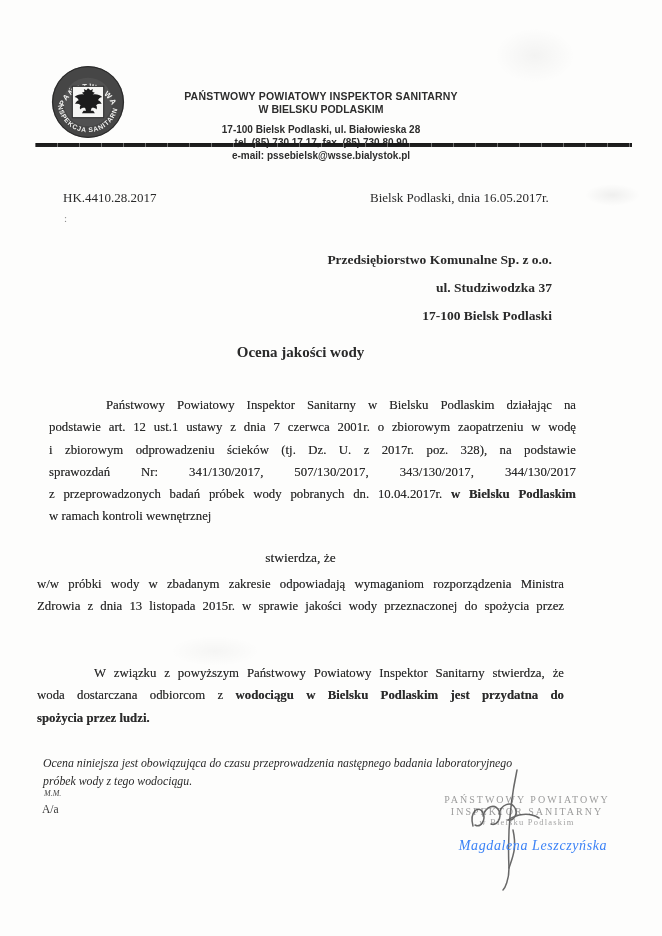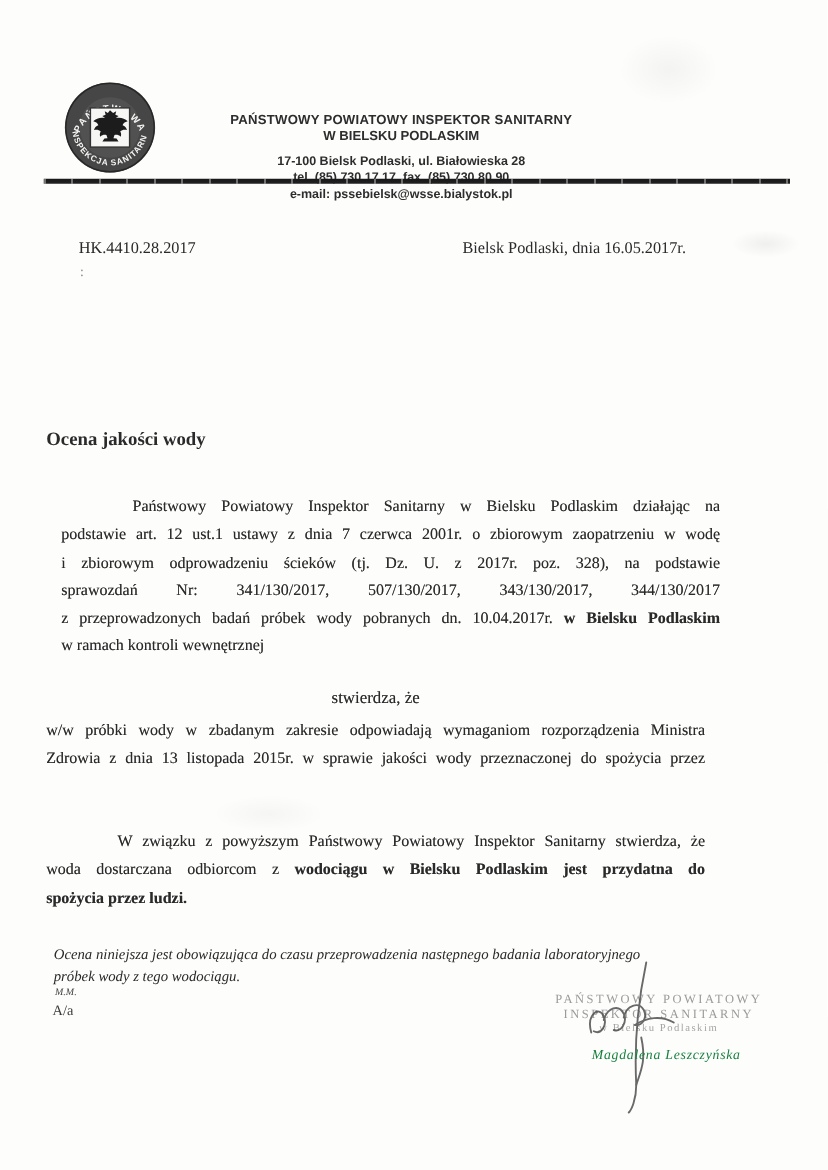--- a/index.html
+++ b/index.html
@@ -17,21 +17,21 @@
                          linear-gradient(#181818,#222);}
   
   .refnum{position:absolute;left:63px;top:190px;font-size:13px;}
   .dateline{position:absolute;left:370px;top:190px;font-size:13px;}
   .stray{position:absolute;left:64px;top:212px;font-size:11px;color:#8a8a8a;}
   
   .recipient{position:absolute;left:252px;top:246px;width:300px;text-align:right;
              font-weight:bold;font-size:13.5px;}
   .recipient .lline{line-height:28px;}
   
-  .title{position:absolute;left:37px;top:344px;width:527px;text-align:left;
+  .title{position:absolute;left:37px;top:344px;width:527px;text-align:center;
          font-weight:bold;font-size:15px;}
   .para{position:absolute;left:37px;width:527px;font-size:12.8px;line-height:22.3px;
         text-shadow:0 0 .4px rgba(40,40,40,.55);}
   .p1{top:394px;margin-left:12px;} .p2{top:573px;} .p3{top:662px;}
   .midhead{position:absolute;left:37px;top:550px;width:527px;text-align:center;
            font-weight:normal;font-size:13.5px;text-shadow:0 0 .4px rgba(40,40,40,.55);}
   .tline{text-align:justify;text-align-last:justify;white-space:normal;}
   .tline.tlast{text-align-last:left;}
   .tline.tindent{text-indent:57px;}
   .tline .b{font-weight:bold;}
@@ -39,21 +39,21 @@
   .footnote{position:absolute;left:43px;top:755px;width:545px;font-style:italic;
             font-size:11.8px;line-height:17.5px;}
   .initials{position:absolute;left:44px;top:789px;font-style:italic;font-size:8px;color:#444;}
   .filing{position:absolute;left:42px;top:803px;font-family:Liberation Serif, serif;
           font-size:11.5px;color:#3a3a3a;}
   
   .stamp{position:absolute;left:427px;top:794px;width:200px;text-align:center;
          color:#9b9b9b;font-size:10px;letter-spacing:2px;line-height:11.5px;white-space:nowrap;}
   .stamp .s3{font-size:8.5px;letter-spacing:1.2px;color:#a4a4a4;}
   .signername{position:absolute;left:438px;top:838px;width:190px;text-align:center;
-              font-style:italic;font-size:11px;letter-spacing:.6px;color:#15803d;}
+              font-style:italic;font-size:14px;letter-spacing:.6px;color:#3b82f6;}
   .scribble{position:absolute;left:455px;top:768px;width:110px;height:125px;}
   
   .smudge{position:absolute;border-radius:50%;pointer-events:none;}
   .sm1{left:585px;top:184px;width:55px;height:22px;background:radial-gradient(closest-side,rgba(0,0,0,.055),rgba(0,0,0,0));}
   .sm2{left:495px;top:28px;width:80px;height:55px;background:radial-gradient(closest-side,rgba(0,0,0,.04),rgba(0,0,0,0));}
   .sm3{left:170px;top:636px;width:90px;height:30px;background:radial-gradient(closest-side,rgba(0,0,0,.03),rgba(0,0,0,0));}
 </style>
 </head>
 <body>
 
@@ -92,20 +92,25 @@
     <div class="addr">tel. (85) 730 17 17, fax. (85) 730 80 90</div>
     <div class="addr">e-mail: pssebielsk@wsse.bialystok.pl</div>
   </div>
 
   <div class="rule"></div>
 
   <div class="refnum">HK.4410.28.2017</div>
   <div class="dateline">Bielsk Podlaski, dnia 16.05.2017r.</div>
   <div class="stray">:</div>
 
+  <div class="recipient">
+      <div class="lline">Przedsiębiorstwo Komunalne Sp. z o.o.</div>
+      <div class="lline">ul. Studziwodzka 37</div>
+      <div class="lline">17-100 Bielsk Podlaski</div>
+    </div>
 
   <div class="title">Ocena  jakości wody</div>
 
   <div class="para p1">
       <div class="tline tindent"><span>Państwowy Powiatowy Inspektor Sanitarny w Bielsku Podlaskim działając na</span></div>
       <div class="tline"><span>podstawie art. 12 ust.1 ustawy z dnia 7 czerwca 2001r. o zbiorowym zaopatrzeniu w wodę</span></div>
       <div class="tline"><span>i zbiorowym odprowadzeniu ścieków (tj. Dz. U. z 2017r. poz. 328), na podstawie</span></div>
       <div class="tline"><span>sprawozdań Nr: 341/130/2017, 507/130/2017, 343/130/2017, 344/130/2017</span></div>
       <div class="tline"><span>z przeprowadzonych badań próbek wody pobranych dn. 10.04.2017r. </span><span class="b">w Bielsku Podlaskim</span></div>
       <div class="tline tlast"><span>w ramach kontroli wewnętrznej</span></div>

